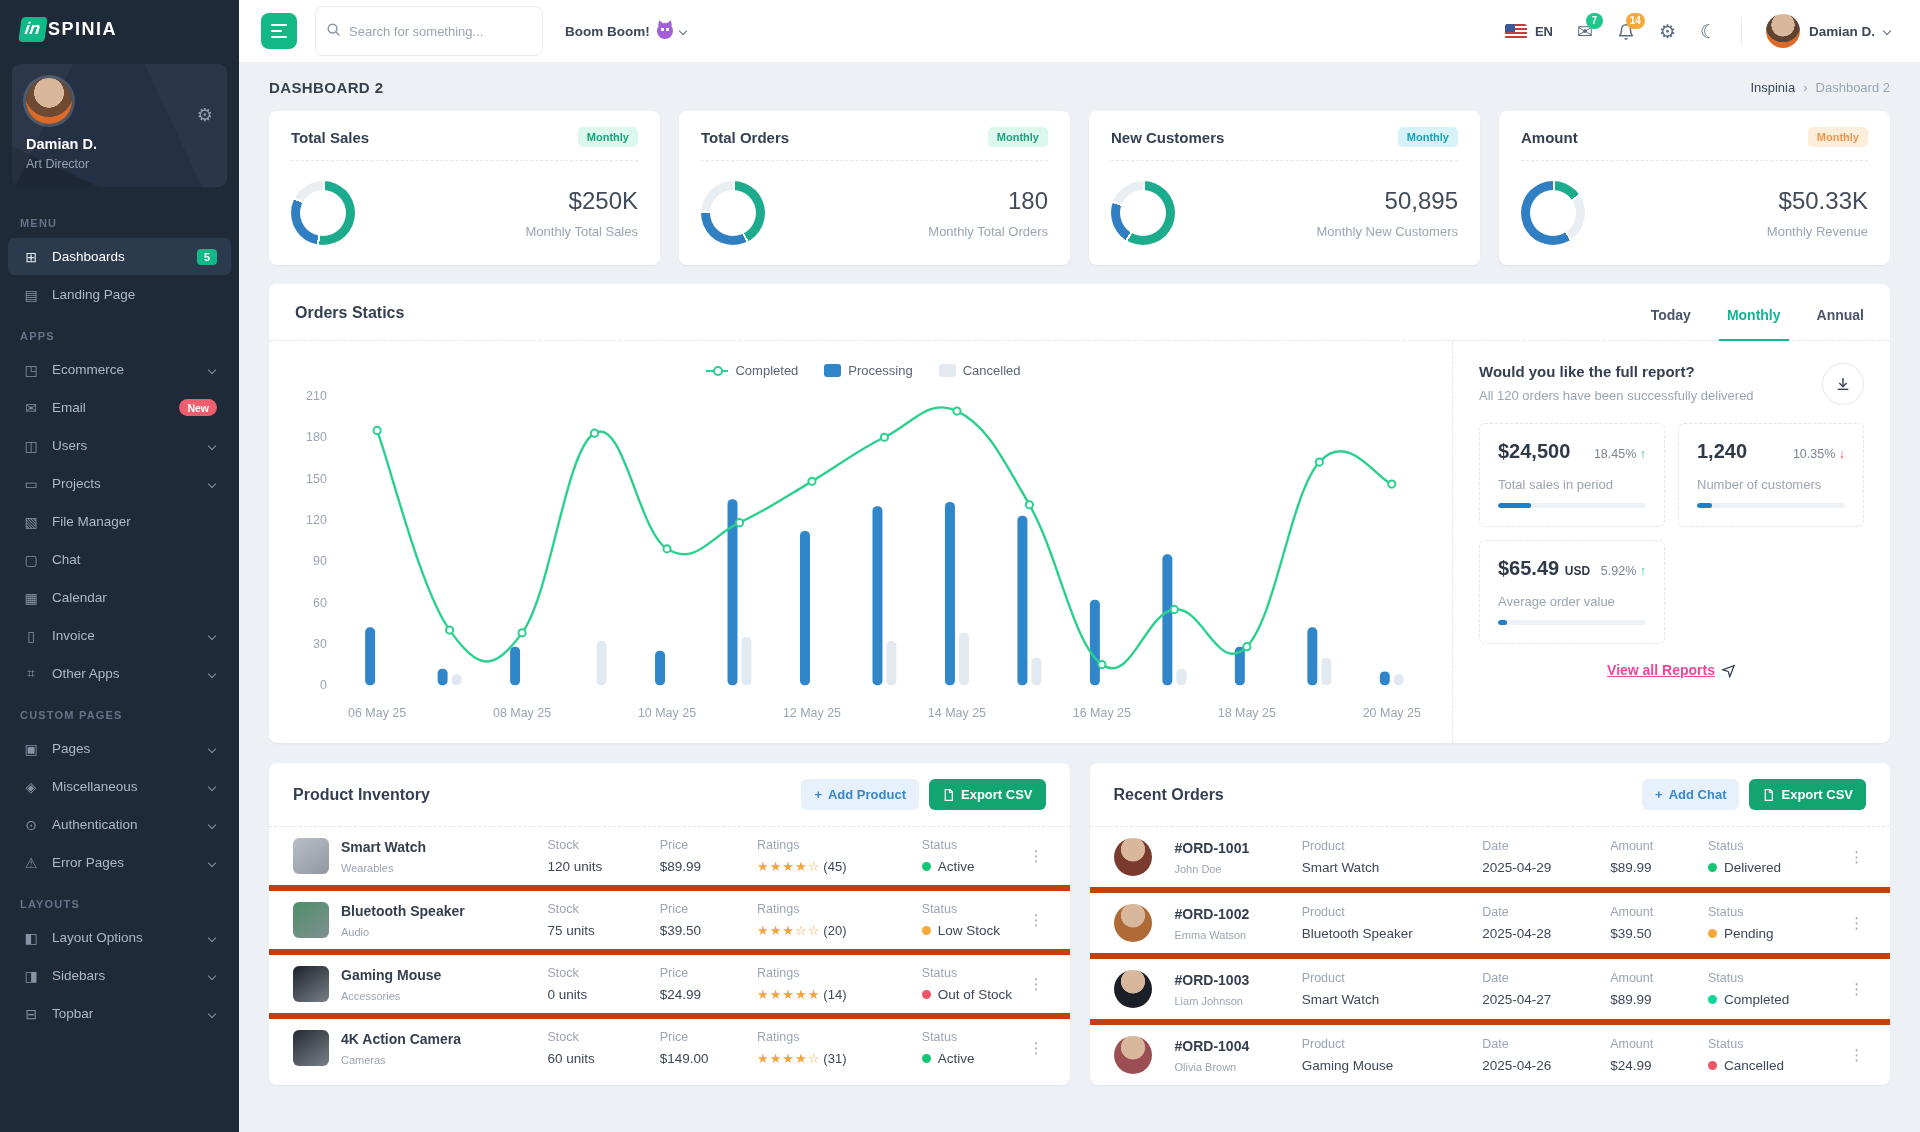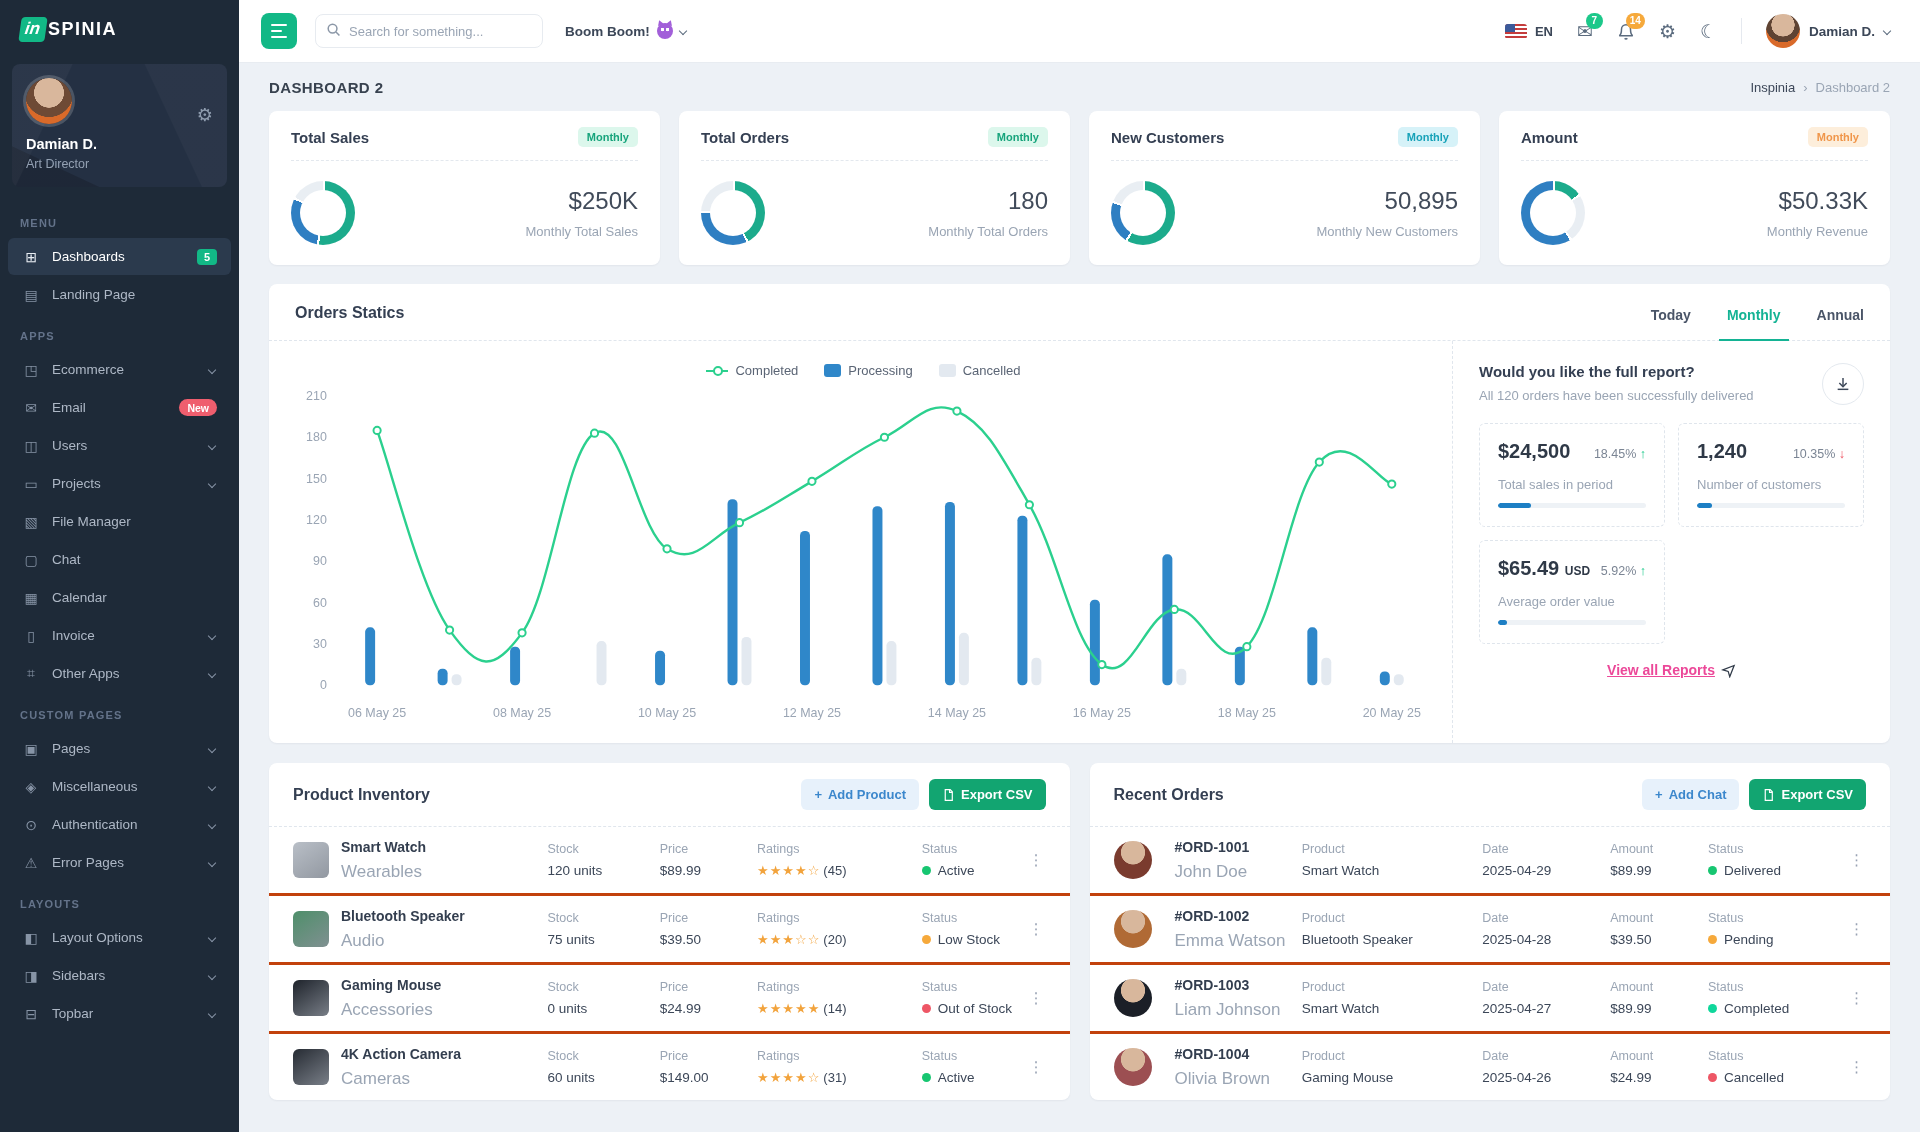--- a/index.html
+++ b/index.html
@@ -28,21 +28,21 @@
   .nav-badge { background:#12b886; color:#fff; font-size:11px; font-weight:bold; padding:2px 7px; border-radius:4px; }
   .nav-badge-new { background:#ef5e6e; color:#fff; font-size:10.5px; font-weight:bold; padding:2.5px 8px; border-radius:9px; }
   .chev { width:6px; height:6px; border-right:1.5px solid #8794a6; border-bottom:1.5px solid #8794a6; transform:rotate(45deg); margin-right:2px; }
 
   
   .main { flex:1; display:flex; flex-direction:column; min-width:0; }
   .topbar { height:63px; background:#fff; border-bottom:1px solid #e8ecf1; display:flex; align-items:center; padding:0 28px 0 22px; gap:0; }
   .hamburger { width:36px; height:36px; border-radius:8px; background:#12b886; display:flex; flex-direction:column; justify-content:center; align-items:center; gap:4px; cursor:pointer; }
   .hamburger i { display:block; width:16px; height:2px; background:#fff; border-radius:2px; }
   .hamburger i:nth-child(2){ width:11px; align-self:flex-start; margin-left:10px; }
-  .search-box { margin-left:18px; width:228px; height:34px; border:1px solid #e7ebf0; border-radius:8px; display:flex; align-items:center; padding:0 10px; gap:8px; background:#fff; }
+  .search-box { margin-left:18px; width:228px; height:50px; border:1px solid #e7ebf0; border-radius:8px; display:flex; align-items:center; padding:0 10px; gap:8px; background:#fff; }
   .search-box input { border:none; outline:none; font-size:13px; color:#3c4758; width:100%; font-family:inherit; background:transparent; }
   .search-box input::placeholder { color:#9aa5b4; }
   .boom { margin-left:22px; display:flex; align-items:center; gap:7px; font-size:13.5px; font-weight:bold; color:#3c4758; cursor:pointer; }
   .devil { width:16px; height:16px; border-radius:50%; background:radial-gradient(circle at 34% 42%, #fff 0 1.6px, transparent 1.8px), radial-gradient(circle at 66% 42%, #fff 0 1.6px, transparent 1.8px), #a25fd9; position:relative; }
   .devil::before, .devil::after { content:''; position:absolute; top:-3px; width:0; height:0; border-left:3px solid transparent; border-right:3px solid transparent; border-bottom:5px solid #a25fd9; }
   .devil::before { left:0; transform:rotate(-20deg); } .devil::after { right:0; transform:rotate(20deg); }
   .topbar-right { margin-left:auto; display:flex; align-items:center; gap:24px; }
   .flag { width:22px; height:15px; border-radius:3px; overflow:hidden; background:repeating-linear-gradient(#c43c3c 0 2px, #fff 2px 4px); position:relative; }
   .flag::after { content:''; position:absolute; left:0; top:0; width:10px; height:8px; background:#3c5a9a; }
   .lang { font-size:13px; font-weight:bold; color:#3c4758; margin-left:-16px; }
@@ -113,27 +113,27 @@
 
   
   .tables-row { display:flex; gap:20px; margin-top:20px; }
   .table-card { flex:1; min-width:0; }
   .table-head { display:flex; align-items:center; justify-content:space-between; padding:16px 24px; border-bottom:1px dashed #e0e6ed; }
   .table-title { font-size:16px; font-weight:bold; color:#343f52; }
   .table-actions { display:flex; gap:10px; }
   .btn { border:none; font-family:inherit; font-size:13px; font-weight:bold; border-radius:6px; padding:8px 13px; cursor:pointer; display:inline-flex; align-items:center; gap:6px; }
   .btn-light { background:#e7f1fb; color:#3b87cc; }
   .btn-green { background:#12a571; color:#fff; }
-  .trow { display:flex; align-items:center; padding:11px 24px; border-top:3px solid #c2410c; }
+  .trow { display:flex; align-items:center; padding:11px 24px; border-top:6px solid #c2410c; }
   .trow:first-child { border-top:none; }
   .prod-cell { display:flex; align-items:center; gap:12px; width:34%; min-width:0; }
   .thumb { width:36px; height:36px; border-radius:6px; }
   .avatar-sm { width:38px; height:38px; border-radius:50%; }
   .cell-name { font-size:14px; font-weight:bold; color:#333e4f; }
-  .cell-sub { margin-top:6px; font-size:17px; color:#9aa5b4; }
+  .cell-sub { margin-top:6px; font-size:11px; color:#9aa5b4; }
   .mini-col { display:flex; flex-direction:column; gap:7px; }
   .mini-label { font-size:12.5px; color:#9aa5b4; }
   .mini-value { font-size:13.5px; color:#3c4758; }
   .stars { color:#f2a33c; font-size:13px; letter-spacing:1px; }
   .stars .count { color:#3c4758; letter-spacing:0; margin-left:3px; }
   .status-cell { display:flex; align-items:center; gap:7px; font-size:13.5px; color:#3c4758; }
   .sdot { width:9px; height:9px; border-radius:50%; }
   .kebab { margin-left:auto; color:#98a2b3; font-size:15px; cursor:pointer; padding:0 2px; }
   .w-stock { width:15%; } .w-price { width:13%; } .w-rate { width:22%; } .w-status { width:14%; }
   .o-prod { width:24%; } .o-date { width:17%; } .o-amt { width:13%; } .o-status { width:15%; }

